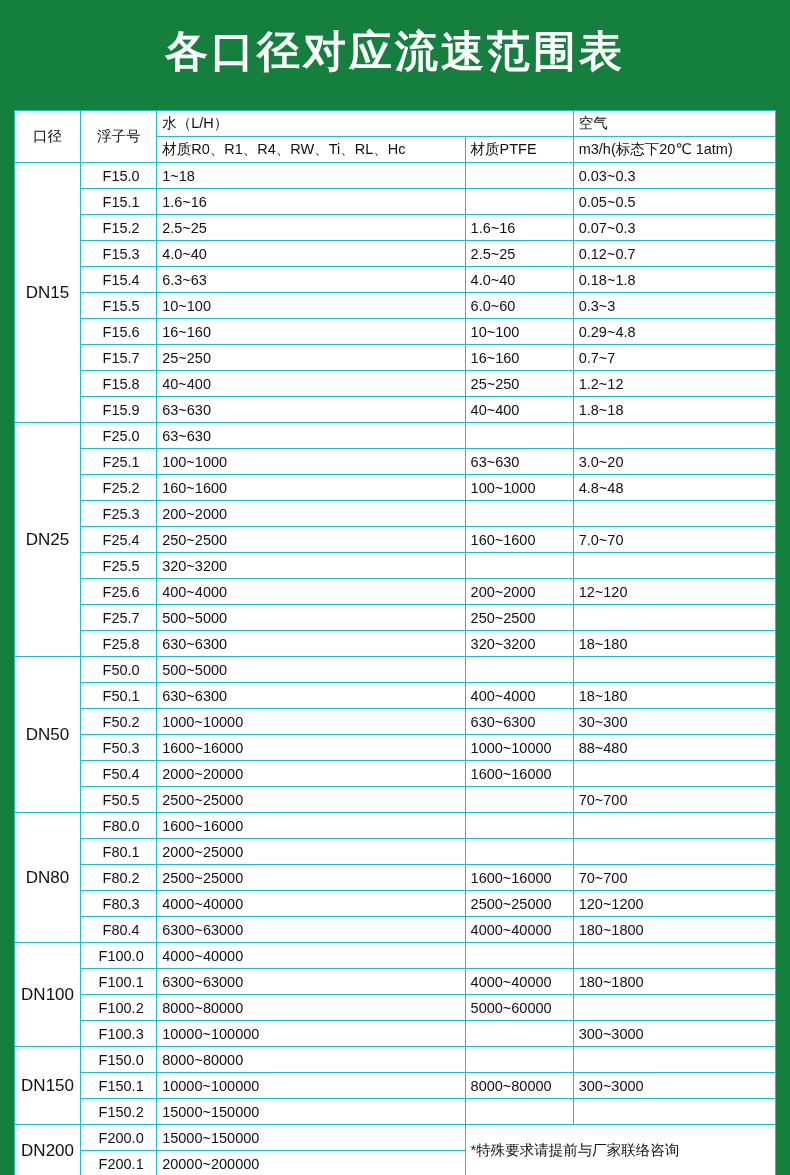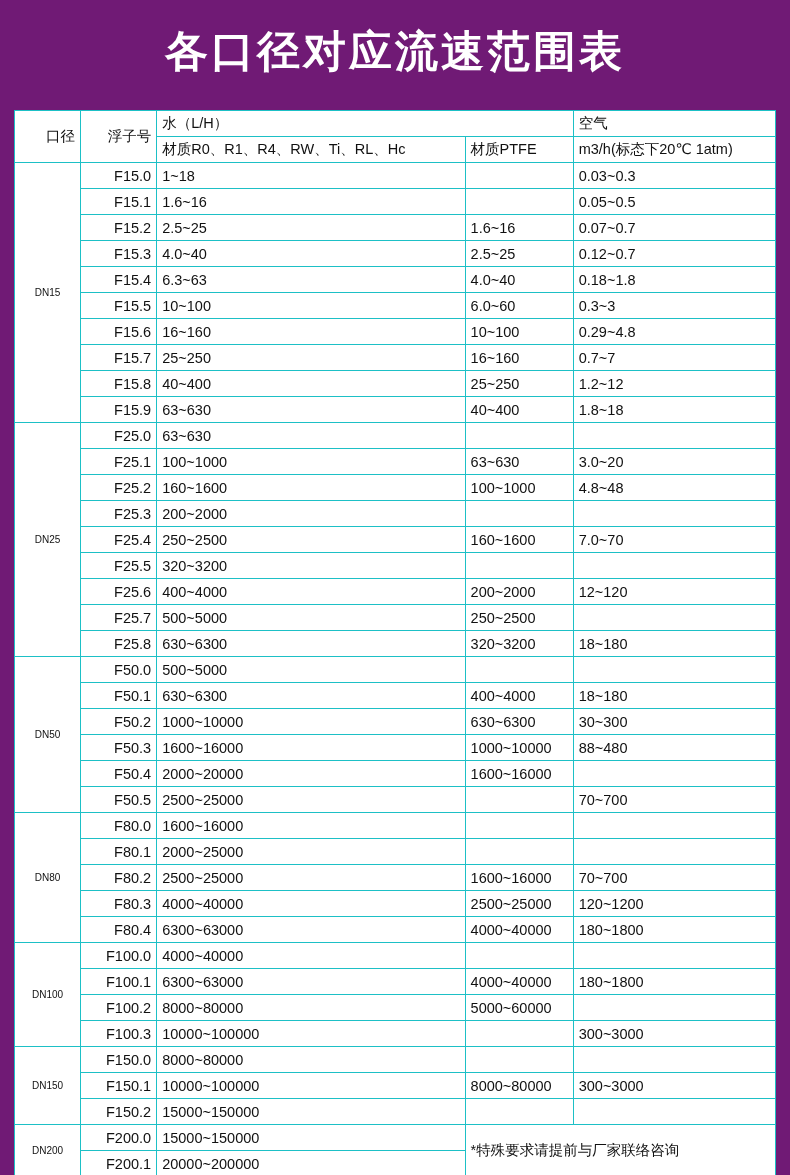--- a/index.html
+++ b/index.html
@@ -10,21 +10,21 @@
     width: 790px;
     height: 1175px;
     background: #ffffff;
     font-family: "Liberation Sans", "DejaVu Sans", sans-serif;
     overflow: hidden;
   }
   .page {
     position: relative;
     width: 790px;
     height: 1175px;
-    background: #701a75;
+    background: #15803d;
     box-sizing: border-box;
     padding: 0;
   }
   .title {
     text-align: center;
     color: #ffffff;
     font-size: 43px;
     font-weight: bold;
     letter-spacing: 3px;
     padding: 28px 0 18px 0;
@@ -58,36 +58,36 @@
     overflow: hidden;
     white-space: nowrap;
   }
   .col-dn   { width: 66px; }
   .col-fu   { width: 76px; }
   .col-water{ width: 308px; }
   .col-ptfe { width: 108px; }
   .col-air  { width: 202px; }
 
   .hdr-dn, .hdr-fu {
-    text-align: right;
+    text-align: center;
     vertical-align: middle;
   }
   .hdr-top {
     height: 26px;
   }
   .hdr-sub {
     height: 26px;
   }
   .dncell {
     text-align: center;
     vertical-align: middle;
-    font-size: 10px;
+    font-size: 17px;
   }
   .fucell {
-    text-align: right;
+    text-align: center;
     padding-left: 10px;
   }
   .notecell {
     text-align: left;
     margin-top: 35px;
   }
 </style>
 </head>
 <body>
 
@@ -126,21 +126,21 @@
           <tr>
             <td class="fucell">F15.1</td>
             <td>1.6~16</td>
             <td></td>
             <td>0.05~0.5</td>
           </tr>
           <tr>
             <td class="fucell">F15.2</td>
             <td>2.5~25</td>
             <td>1.6~16</td>
-            <td>0.07~0.7</td>
+            <td>0.07~0.3</td>
           </tr>
           <tr>
             <td class="fucell">F15.3</td>
             <td>4.0~40</td>
             <td>2.5~25</td>
             <td>0.12~0.7</td>
           </tr>
           <tr>
             <td class="fucell">F15.4</td>
             <td>6.3~63</td>

